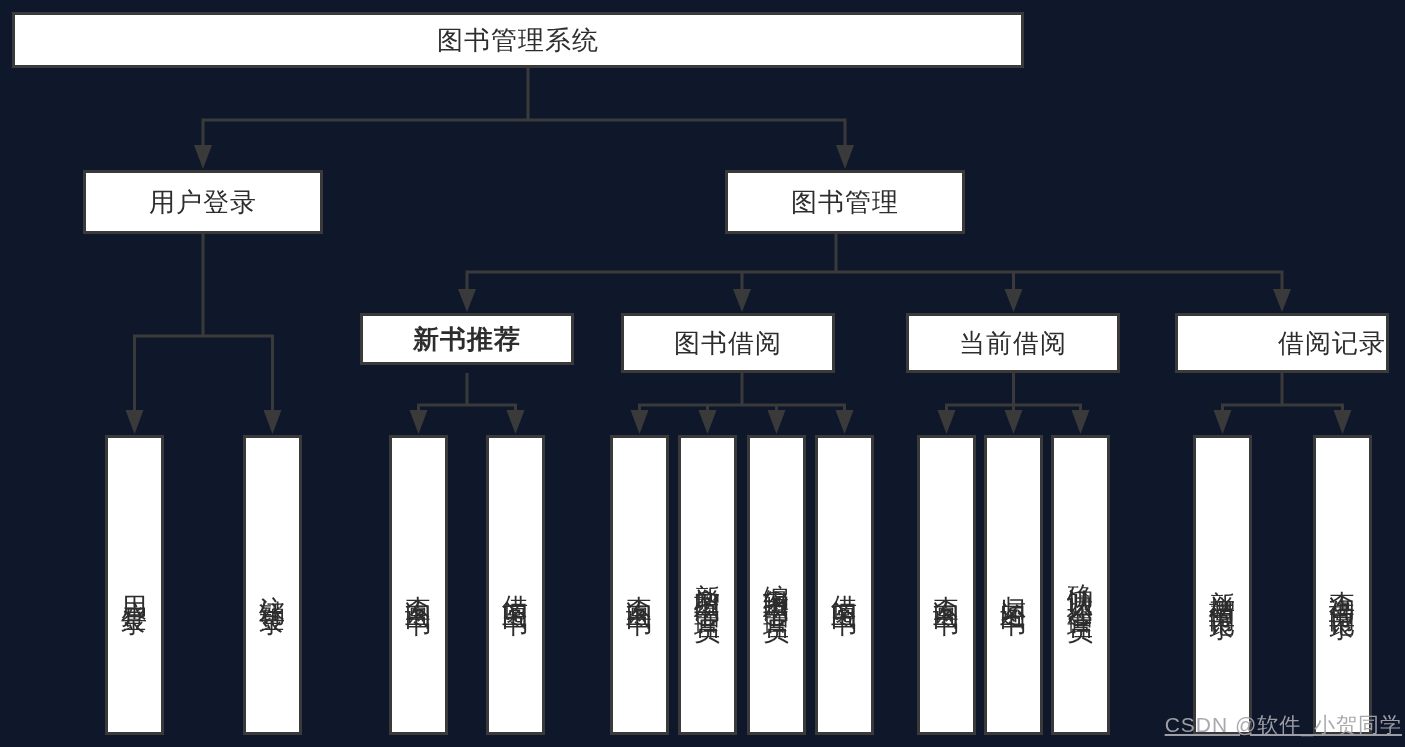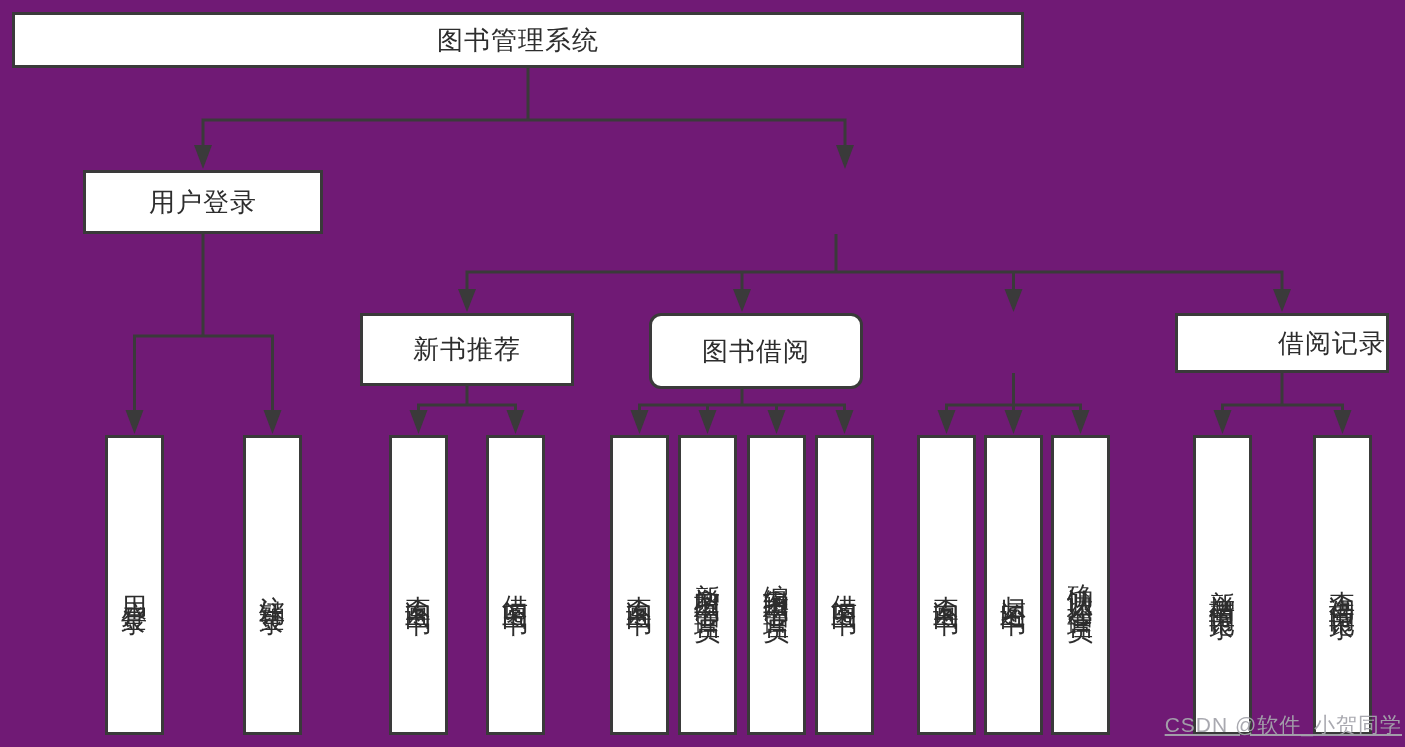--- a/index.html
+++ b/index.html
@@ -1,20 +1,20 @@
 <!DOCTYPE html>
 <html><head>
 <meta charset="utf-8">
 <style>
   html, body { margin: 0; padding: 0; background: #ffffff; }
   #stage {
     position: relative;
     width: 1405px;
     height: 747px;
-    background: #701a75;
+    background: #0f172a;
     font-family: "Liberation Sans", sans-serif;
     overflow: hidden;
   }
   .box {
     position: absolute;
     box-sizing: border-box;
     border: 3px solid #3a3a3a;
     background: #ffffff;
     display: flex;
     align-items: center;
@@ -45,22 +45,22 @@
     color: rgba(164, 164, 172, 0.95);
     z-index: 5;
     white-space: nowrap;
     text-decoration: underline;
   }
 
   
   #node-root            { left: 12px;   top: 12px;  width: 1012px; height: 56px; }
   #node-user-login      { left: 83px;   top: 170px; width: 240px;  height: 64px; }
   #node-book-management { left: 725px;  top: 170px; width: 240px;  height: 64px; }
-  #node-new-book        { left: 360px;  top: 313px; width: 214px;  height: 73px; }
-  #node-borrow          { left: 649px;  top: 313px; width: 214px;  height: 76px; border-radius: 12px; }
+  #node-new-book        { left: 360px;  top: 313px; width: 214px;  height: 52px; font-weight: bold; }
+  #node-borrow          { left: 621px;  top: 313px; width: 214px;  height: 60px; }
   #node-current         { left: 906px;  top: 313px; width: 214px;  height: 60px; }
   #node-records         { left: 1175px; top: 313px; width: 214px;  height: 60px; justify-content: flex-end; }
 
   .leaf { top: 435px; width: 59px; height: 300px; }
   #leaf-ul-0 { left: 105px; }
   #leaf-ul-1 { left: 243px; }
   #leaf-nb-0 { left: 389px; }
   #leaf-nb-1 { left: 486px; }
   #leaf-bw-0 { left: 610px; }
   #leaf-bw-1 { left: 678px; }
@@ -117,26 +117,32 @@
     </g>
   </svg>
 
   <div class="box" id="node-root">
     <span>图书管理系统</span>
   </div>
 
   <div class="box" id="node-user-login">
     <span>用户登录</span>
   </div>
+  <div class="box" id="node-book-management">
+    <span>图书管理</span>
+  </div>
 
   <div class="box" id="node-new-book">
     <span>新书推荐</span>
   </div>
   <div class="box" id="node-borrow">
     <span>图书借阅</span>
+  </div>
+  <div class="box" id="node-current">
+    <span>当前借阅</span>
   </div>
   <div class="box" id="node-records">
     <span>借阅记录</span>
   </div>
 
   <div class="box leaf" id="leaf-ul-0">
     <span class="vlabel">用户登录</span>
   </div>
   <div class="box leaf" id="leaf-ul-1">
     <span class="vlabel">注销登录</span>

